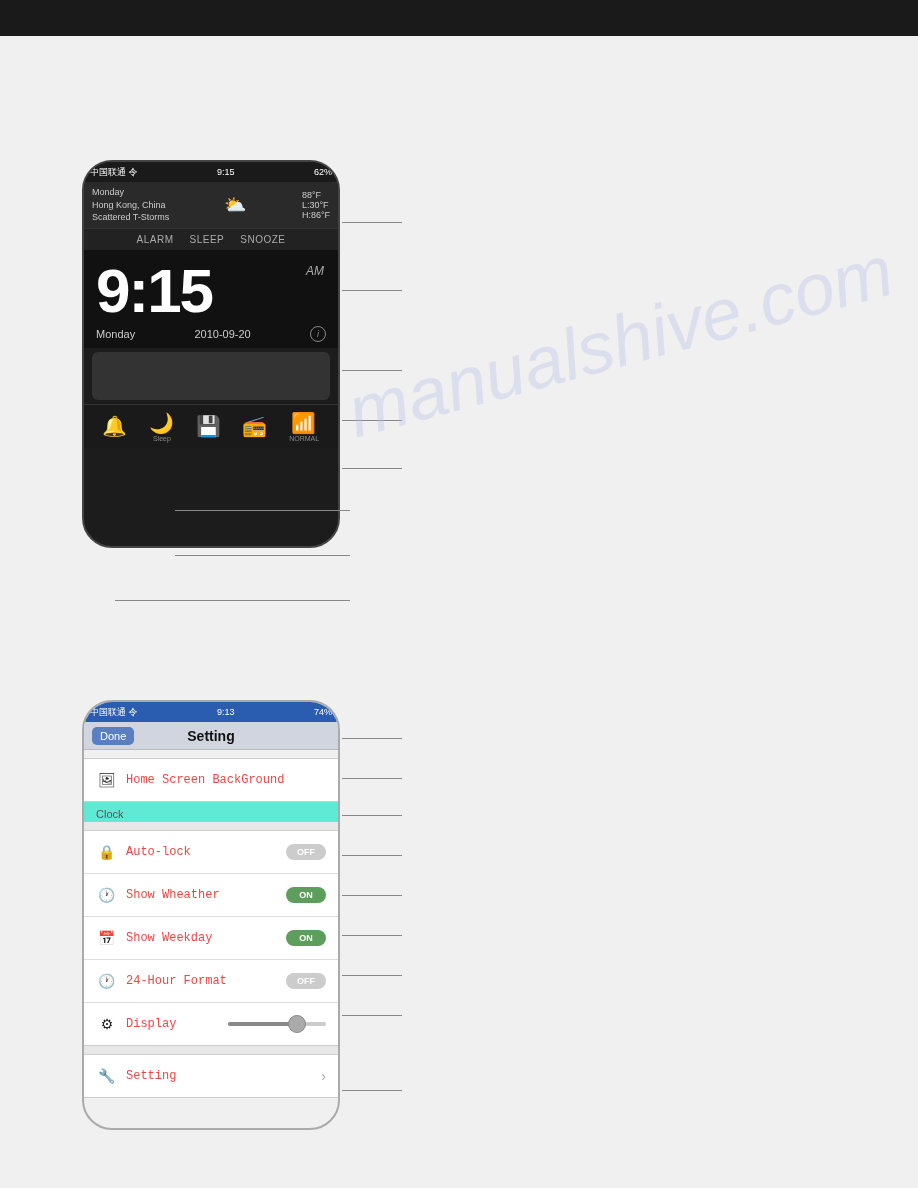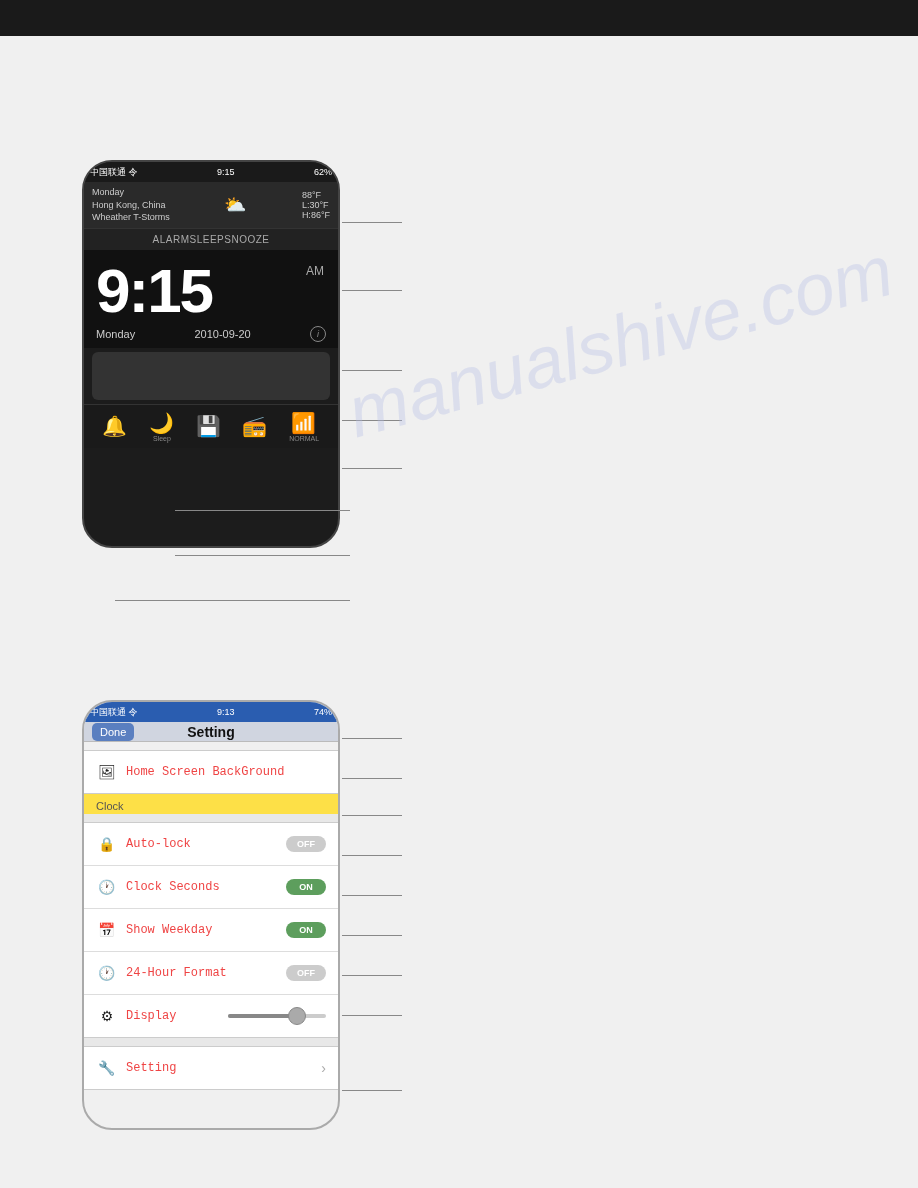--- a/index.html
+++ b/index.html
@@ -79,20 +79,21 @@
     }
     .phone1-weather-icon {
       font-size: 18px;
       margin: 0 4px;
     }
 
     .phone1-tabs {
       background: #222;
       display: flex;
       justify-content: center;
+      gap: 16px;
       padding: 5px 0;
       font-size: 10px;
       color: #aaa;
       letter-spacing: 0.5px;
     }
 
     .phone1-clock-area {
       background: #111;
       padding: 10px 12px 6px;
       position: relative;
@@ -103,20 +104,21 @@
       color: #fff;
       line-height: 1;
       letter-spacing: -2px;
     }
     .phone1-clock-ampm {
       position: absolute;
       top: 14px;
       right: 14px;
       font-size: 12px;
       color: #aaa;
+      font-style: italic;
     }
     .phone1-clock-date {
       font-size: 11px;
       color: #ccc;
       margin-top: 4px;
       display: flex;
       justify-content: space-between;
       align-items: center;
     }
     .phone1-info-icon {
@@ -183,21 +185,21 @@
       display: flex;
       align-items: center;
       justify-content: space-between;
       padding: 0 6px;
       font-size: 9px;
       color: #fff;
     }
 
     .phone2-nav-bar {
       background: #d0d5e0;
-      height: 20px;
+      height: 28px;
       display: flex;
       align-items: center;
       justify-content: center;
       position: relative;
       border-bottom: 1px solid #bbb;
     }
     .phone2-done-btn {
       position: absolute;
       left: 8px;
       background: #5a7fc0;
@@ -250,21 +252,21 @@
     .phone2-row-label {
       flex: 1;
       font-size: 12px;
       color: #ef4444;
       font-family: Liberation Mono, monospace;
     }
     .phone2-section-header {
       font-size: 11px;
       color: #555;
       padding: 6px 12px 2px;
-      background: #fde047;
+      background: #5eead4;
     }
 
     .toggle-on {
       background: #5d9e5d;
       color: #fff;
       font-size: 9px;
       font-weight: bold;
       padding: 3px 8px;
       border-radius: 10px;
       min-width: 40px;
@@ -329,21 +331,21 @@
   <div class="phone1-status-bar">
     <span>中国联通 令</span>
     <span>9:15</span>
     <span>62%</span>
   </div>
 
   <div class="phone1-weather">
     <div class="phone1-weather-left">
       <div>Monday</div>
       <div>Hong Kong, China</div>
-      <div>Wheather T-Storms</div>
+      <div>Scattered T-Storms</div>
     </div>
     <span class="phone1-weather-icon">⛅</span>
     <div class="phone1-weather-right">
       <div>88°F</div>
       <div>L:30°F</div>
       <div>H:86°F</div>
     </div>
   </div>
 
   <div class="phone1-tabs">
@@ -420,21 +422,21 @@
     <div class="phone2-section-row">
 
       <div class="phone2-row">
         <div class="phone2-row-icon">🔒</div>
         <span class="phone2-row-label">Auto-lock</span>
         <div class="toggle-off">OFF</div>
       </div>
 
       <div class="phone2-row">
         <div class="phone2-row-icon">🕐</div>
-        <span class="phone2-row-label">Clock Seconds</span>
+        <span class="phone2-row-label">Show Wheather</span>
         <div class="toggle-on">ON</div>
       </div>
 
       <div class="phone2-row">
         <div class="phone2-row-icon">📅</div>
         <span class="phone2-row-label">Show Weekday</span>
         <div class="toggle-on">ON</div>
       </div>
 
       <div class="phone2-row">

